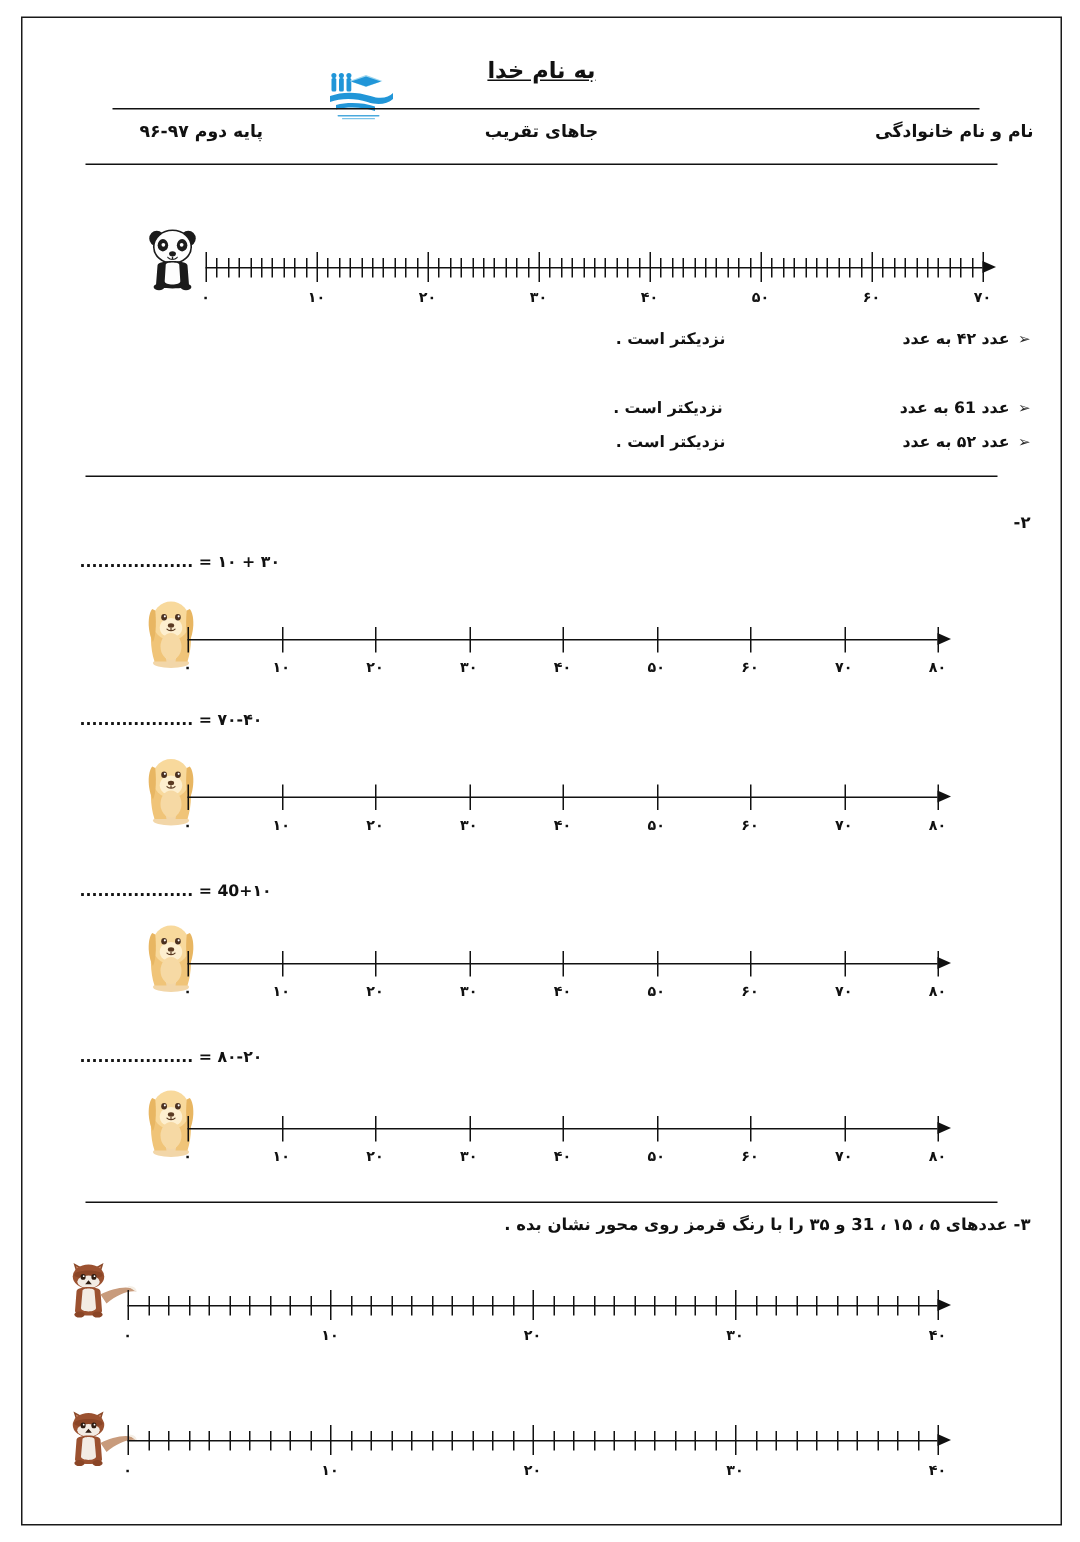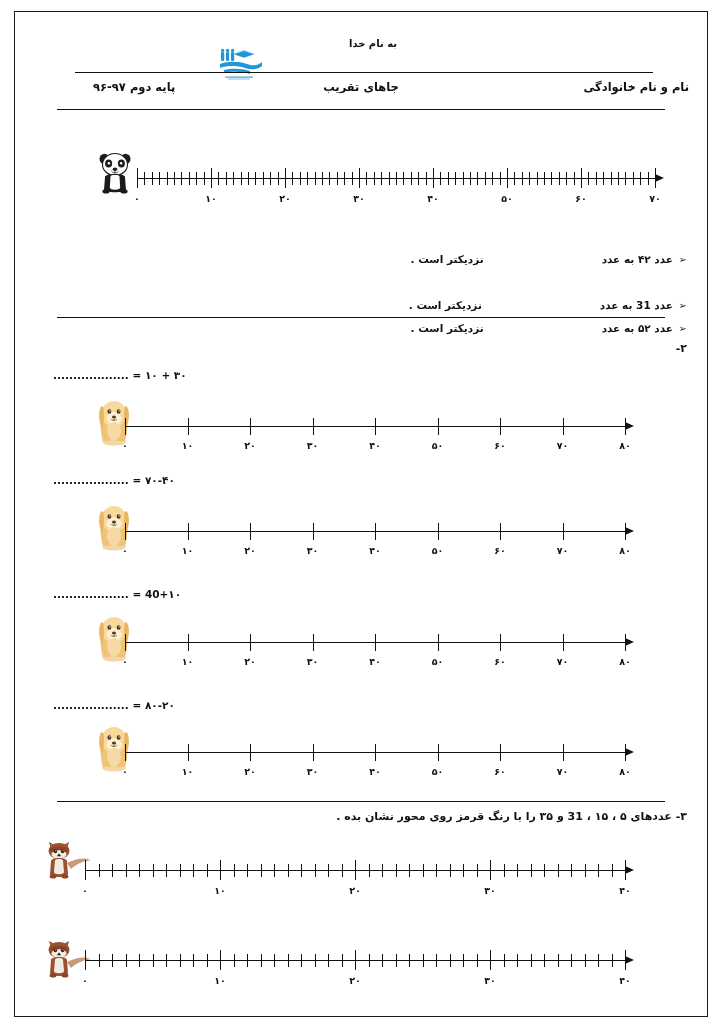--- a/index.html
+++ b/index.html
@@ -21,22 +21,23 @@
     background: #fff;
   }
 
   
   .hdr-row1 {
     position: absolute; left: 0; top: 14px; width: 100%;
     height: 46px;
   }
   .bismillah {
     position: absolute; right: 310px; top: 12px;
-    font-size: 10px; font-weight: bold; color: #111;
+    font-size: 15px; font-weight: bold; color: #111;
     direction: rtl;
+    text-decoration: underline;
   }
   .logo {
     position: absolute; left: 199px; top: 22px;
     width: 56px; height: 34px;
   }
   .logo svg { display: block; }
 
   .hdr-row2 {
     position: absolute; left: 0; top: 68px; width: 100%; height: 26px;
   }
@@ -72,21 +73,21 @@
   
   .bullet-row {
     position: absolute; right: 20px;
     direction: rtl; white-space: nowrap;
     font-size: 10.5px; font-weight: bold; color: #111;
   }
   .bullet-row .marker {
     display: inline-block; width: 14px;
     color: #2b2b2b; font-size: 10px;
   }
-  .bullet-row .b-a { display: inline-block; margin-top: 33px; }
+  .bullet-row .b-a { display: inline-block; }
   .bullet-row .b-b { display: inline-block; margin-right: 118px; }
 
   
   .nl { position: absolute; }
   .nl .axis {
     position: absolute; left: 0; height: 0;
     border-top: 1.6px solid #111;
   }
   .nl .arrow {
     position: absolute; width: 0; height: 0;
@@ -254,21 +255,21 @@
       <div class="lbl" style="left: 296px; top: 31px;">۴۰</div>
       <div class="lbl" style="left: 370px; top: 31px;">۵۰</div>
       <div class="lbl" style="left: 444px; top: 31px;">۶۰</div>
       <div class="lbl" style="left: 518px; top: 31px;">۷۰</div>
     </div>
 
   <div class="bullet-row" style="top:208px;">
     <span class="marker">➢</span><span class="b-a">عدد ۴۲ به عدد</span><span class="b-b">نزدیکتر است .</span>
   </div>
   <div class="bullet-row" style="top:254px;">
-    <span class="marker">➢</span><span class="b-a">عدد 31 به عدد</span><span class="b-b">نزدیکتر است .</span>
+    <span class="marker">➢</span><span class="b-a">عدد 61 به عدد</span><span class="b-b">نزدیکتر است .</span>
   </div>
   <div class="bullet-row" style="top:277px;">
     <span class="marker">➢</span><span class="b-a">عدد ۵۲ به عدد</span><span class="b-b">نزدیکتر است .</span>
   </div>
 
   <hr class="rule" style="left:42px; top:305px; width:608px;">
 
   <div class="q-num" style="right:20px; top:330px;">۲-</div>
 
   <div class="expr" style="left:38px; top:357px;"><span>۳۰ + ۱۰ =</span> <span class="dots">...................</span></div>

